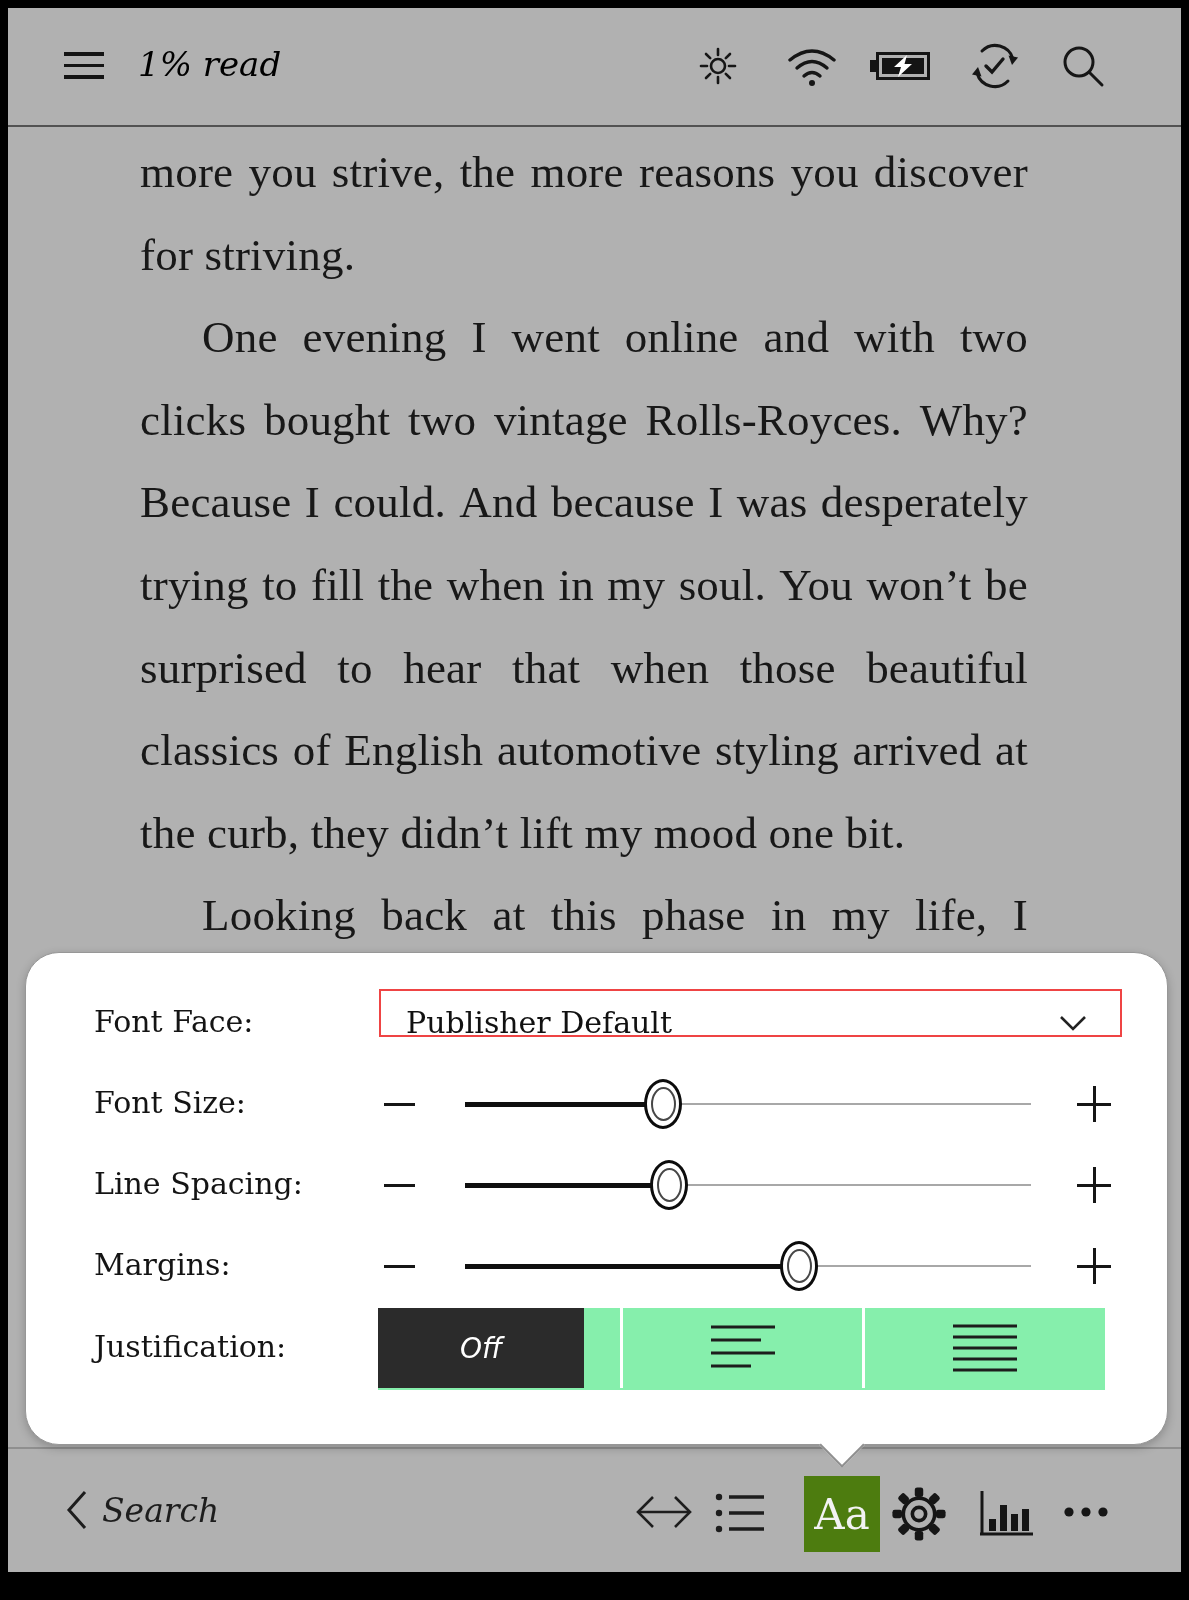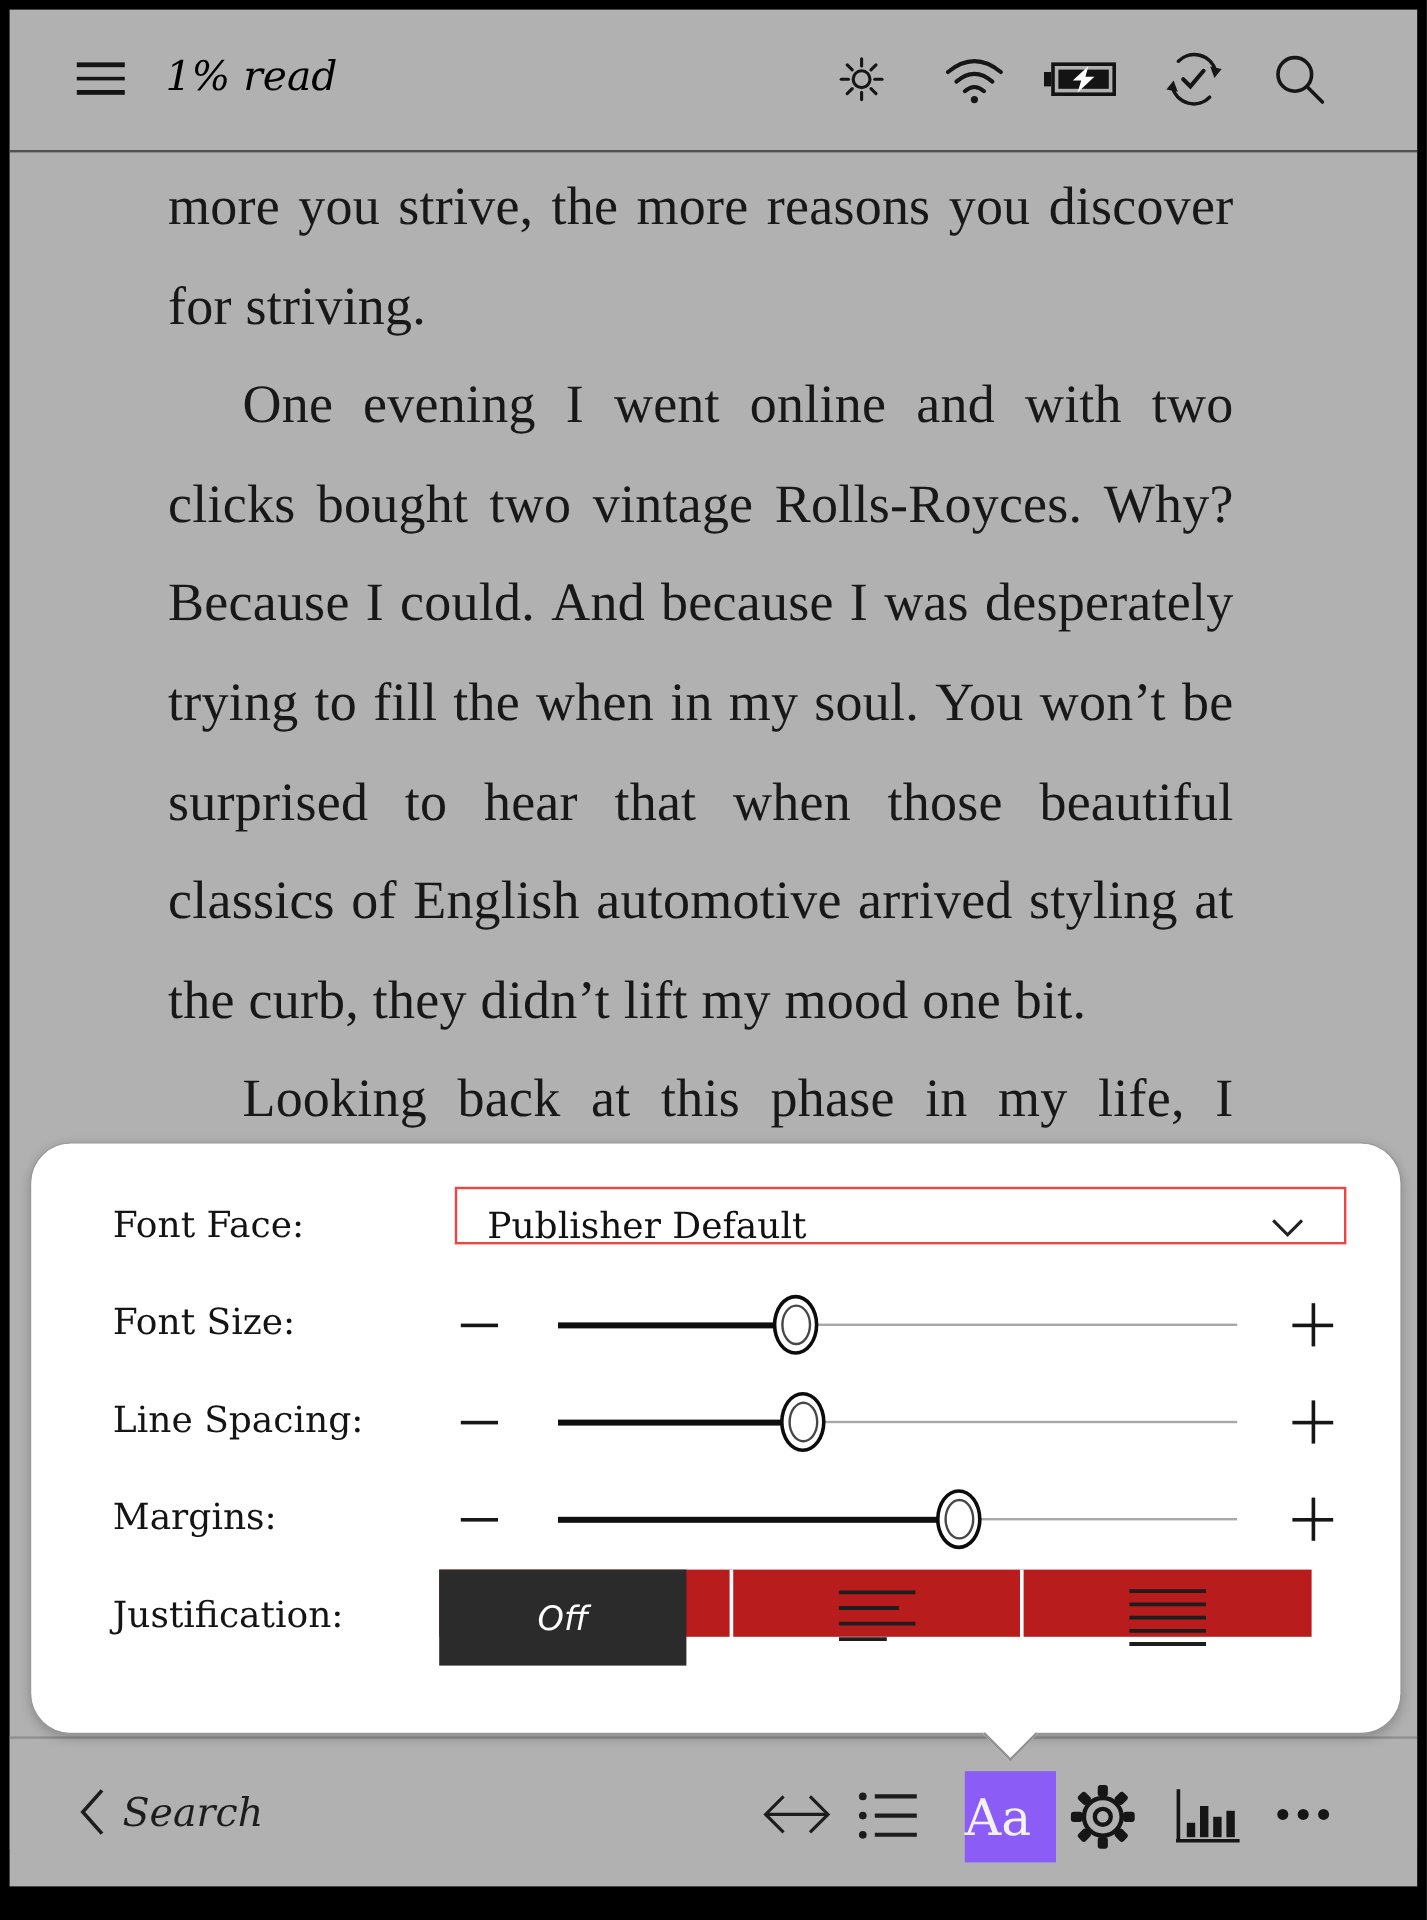--- a/index.html
+++ b/index.html
@@ -39,36 +39,36 @@
   .slider .thumb{position:absolute;top:5px;left:calc(var(--pct) - 19px);width:38px;height:50px;
                  background:#fff;border:3.5px solid #0c0c0c;border-radius:50%;box-sizing:border-box;cursor:grab;}
   .slider .thumb i{position:absolute;left:4px;top:5px;width:21px;height:30px;border:2px solid #474747;
                    border-radius:50%;}
   .minusbtn{position:absolute;left:358px;width:31px;height:3px;background:#161616;cursor:pointer;}
   .plusbtn{position:absolute;left:1051px;width:34px;height:36px;cursor:pointer;}
   .plusbtn i{position:absolute;background:#161616;}
   .plusbtn .h{left:0;top:16.5px;width:34px;height:3px;}
   .plusbtn .v{left:15.5px;top:0;width:3px;height:36px;}
 
-  .jbar{position:absolute;left:340px;top:355px;width:727px;height:56px;background:#b91c1c;}
+  .jbar{position:absolute;left:352px;top:355px;width:727px;height:82px;background:#86efac;}
   .jseg{position:absolute;top:0;height:80px;display:flex;align-items:center;justify-content:center;cursor:pointer;}
   .jseg.off{left:0;width:206px;background:#2b2b2b;color:#fff;font:italic 28px "DejaVu Sans",sans-serif;}
   .jdiv{position:absolute;top:0;width:3px;height:80px;background:#fff;}
 
   
   .toolbar{position:absolute;left:0;top:1439px;width:100%;height:94px;background:#b1b1b1;
            border-top:2px solid #8f8f8f;box-sizing:border-box;z-index:3;}
   .notch{position:absolute;left:818px;top:1421px;width:32px;height:32px;background:#fff;
          transform:rotate(45deg);border-right:2px solid #8f8f8f;border-bottom:2px solid #8f8f8f;
          box-sizing:border-box;z-index:6;}
   .back{position:absolute;left:58px;top:40px;display:flex;align-items:center;cursor:pointer;}
   .back-label{font:italic 33px "DejaVu Serif",serif;color:#1d1d1d;margin-left:14px;}
   .ticon{position:absolute;cursor:pointer;}
-  .aa-box{position:absolute;left:796px;top:27px;width:76px;height:76px;background:#8b5cf6;color:#f2f2f2;
-          display:flex;align-items:center;justify-content:flex-start;font:42px "DejaVu Serif",serif;cursor:pointer;}
+  .aa-box{position:absolute;left:796px;top:27px;width:76px;height:76px;background:#4d7c0f;color:#f2f2f2;
+          display:flex;align-items:center;justify-content:center;font:42px "DejaVu Serif",serif;cursor:pointer;}
 </style>
 </head>
 <body>
 
 <div class="canvas">
 <div class="screen">
 
   <div class="statusbar">
     <div class="hamburger">
           <i></i>
@@ -184,22 +184,22 @@
           <span>that</span>
           <span>when</span>
           <span>those</span>
           <span>beautiful</span>
         </div>
     <div class="bline" data-justify="justify" data-indent="no">
           <span>classics</span>
           <span>of</span>
           <span>English</span>
           <span>automotive</span>
+          <span>styling</span>
           <span>arrived</span>
-          <span>styling</span>
           <span>at</span>
         </div>
     <div class="bline" data-justify="left" data-indent="no">the curb, they didn’t lift my mood one bit.</div>
     <div class="bline" data-justify="justify" data-indent="yes">
           <span>Looking</span>
           <span>back</span>
           <span>at</span>
           <span>this</span>
           <span>phase</span>
           <span>in</span>

